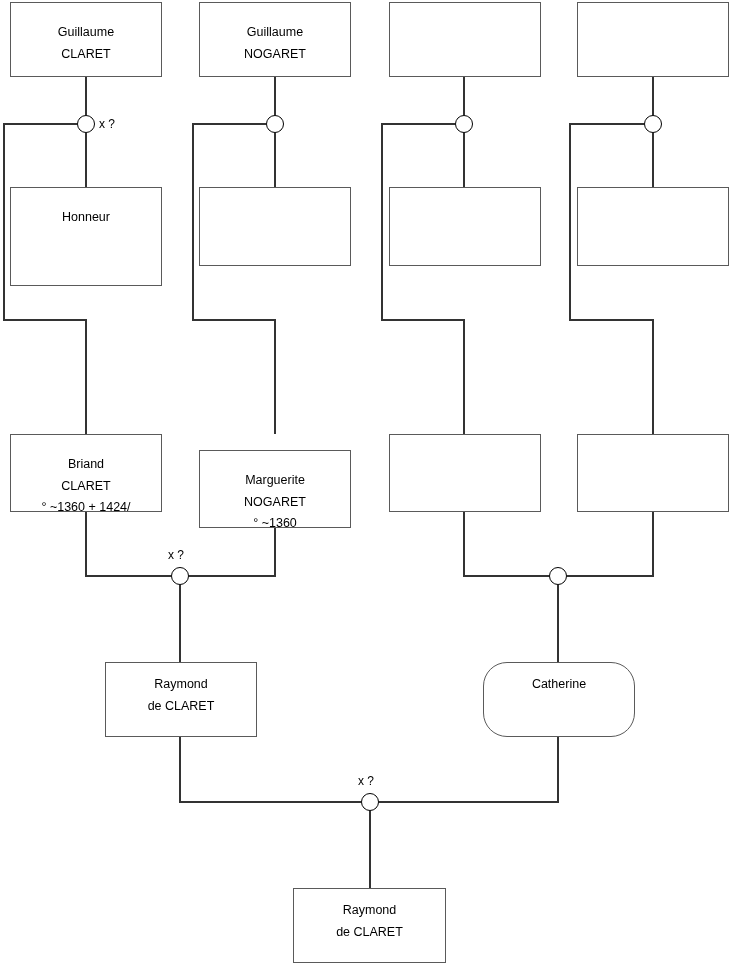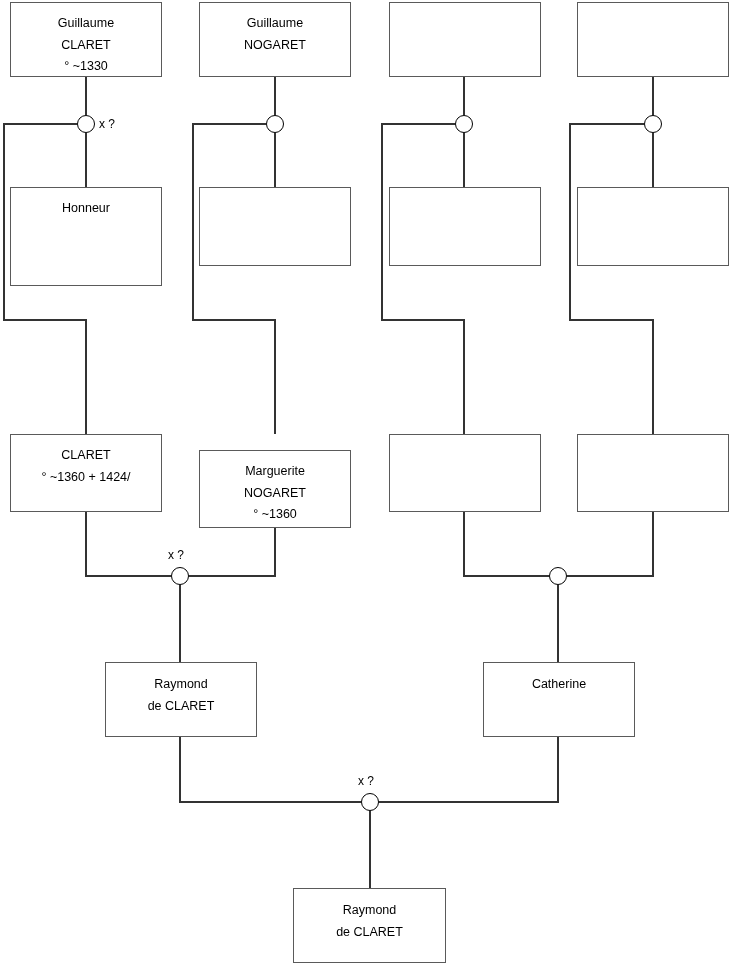--- a/index.html
+++ b/index.html
@@ -24,21 +24,21 @@
   }
   .pbox {
     position: absolute;
     box-sizing: border-box;
     border: 1px solid #5a5a5a;
     background: #ffffff;
     text-align: center;
     font-size: 12.5px;
     color: #000000;
     line-height: 1.72;
-    padding-top: 10px;
+    padding-top: 19px;
     z-index: 3;
   }
   .pbox .ln {
     display: block;
     white-space: nowrap;
   }
   .mnode {
     position: absolute;
     width: 18px;
     height: 18px;
@@ -91,21 +91,20 @@
       <path d="M180,737 L180,802 L361,802"></path>
       <path d="M558,737 L558,802 L379,802"></path>
       <path d="M370,811 L370,888"></path>
 
     </g>
   </svg>
 
   <div class="pbox" style="left:10px; top:2px; width:152px; height:75px;">
     <span class="ln">Guillaume</span>
     <span class="ln">CLARET</span>
-    <span class="ln">° ~1330</span>
   </div>
 
   <div class="pbox" style="left:199px; top:2px; width:152px; height:75px;">
     <span class="ln">Guillaume</span>
     <span class="ln">NOGARET</span>
   </div>
 
   <div class="pbox" style="left:389px; top:2px; width:152px; height:75px;"></div>
 
   <div class="pbox" style="left:577px; top:2px; width:152px; height:75px;"></div>
@@ -114,40 +113,41 @@
     <span class="ln">Honneur</span>
   </div>
 
   <div class="pbox" style="left:199px; top:187px; width:152px; height:79px;"></div>
 
   <div class="pbox" style="left:389px; top:187px; width:152px; height:79px;"></div>
 
   <div class="pbox" style="left:577px; top:187px; width:152px; height:79px;"></div>
 
   <div class="pbox" style="left:10px; top:434px; width:152px; height:78px;">
+    <span class="ln">Briand</span>
     <span class="ln">CLARET</span>
     <span class="ln">° ~1360 + 1424/</span>
   </div>
 
   <div class="pbox" style="left:199px; top:434px; width:152px; height:78px;margin-top:16px;">
     <span class="ln">Marguerite</span>
     <span class="ln">NOGARET</span>
     <span class="ln">° ~1360</span>
   </div>
 
   <div class="pbox" style="left:389px; top:434px; width:152px; height:78px;"></div>
 
   <div class="pbox" style="left:577px; top:434px; width:152px; height:78px;"></div>
 
   <div class="pbox" style="left:105px; top:662px; width:152px; height:75px; padding-top:11px;">
     <span class="ln">Raymond</span>
     <span class="ln">de CLARET</span>
   </div>
 
-  <div class="pbox" style="left:483px; top:662px; width:152px; height:75px; padding-top:11px;">
+  <div class="pbox" style="left:483px; top:662px; width:152px; height:75px; padding-top:11px;border-radius:24px;">
     <span class="ln">Catherine</span>
   </div>
 
   <div class="pbox" style="left:293px; top:888px; width:153px; height:75px; padding-top:11px;">
     <span class="ln">Raymond</span>
     <span class="ln">de CLARET</span>
   </div>
 
   <div class="mnode" style="left:77px; top:115px;"></div>
   <div class="mlabel" style="left:99px; top:117px;">x ?</div>

